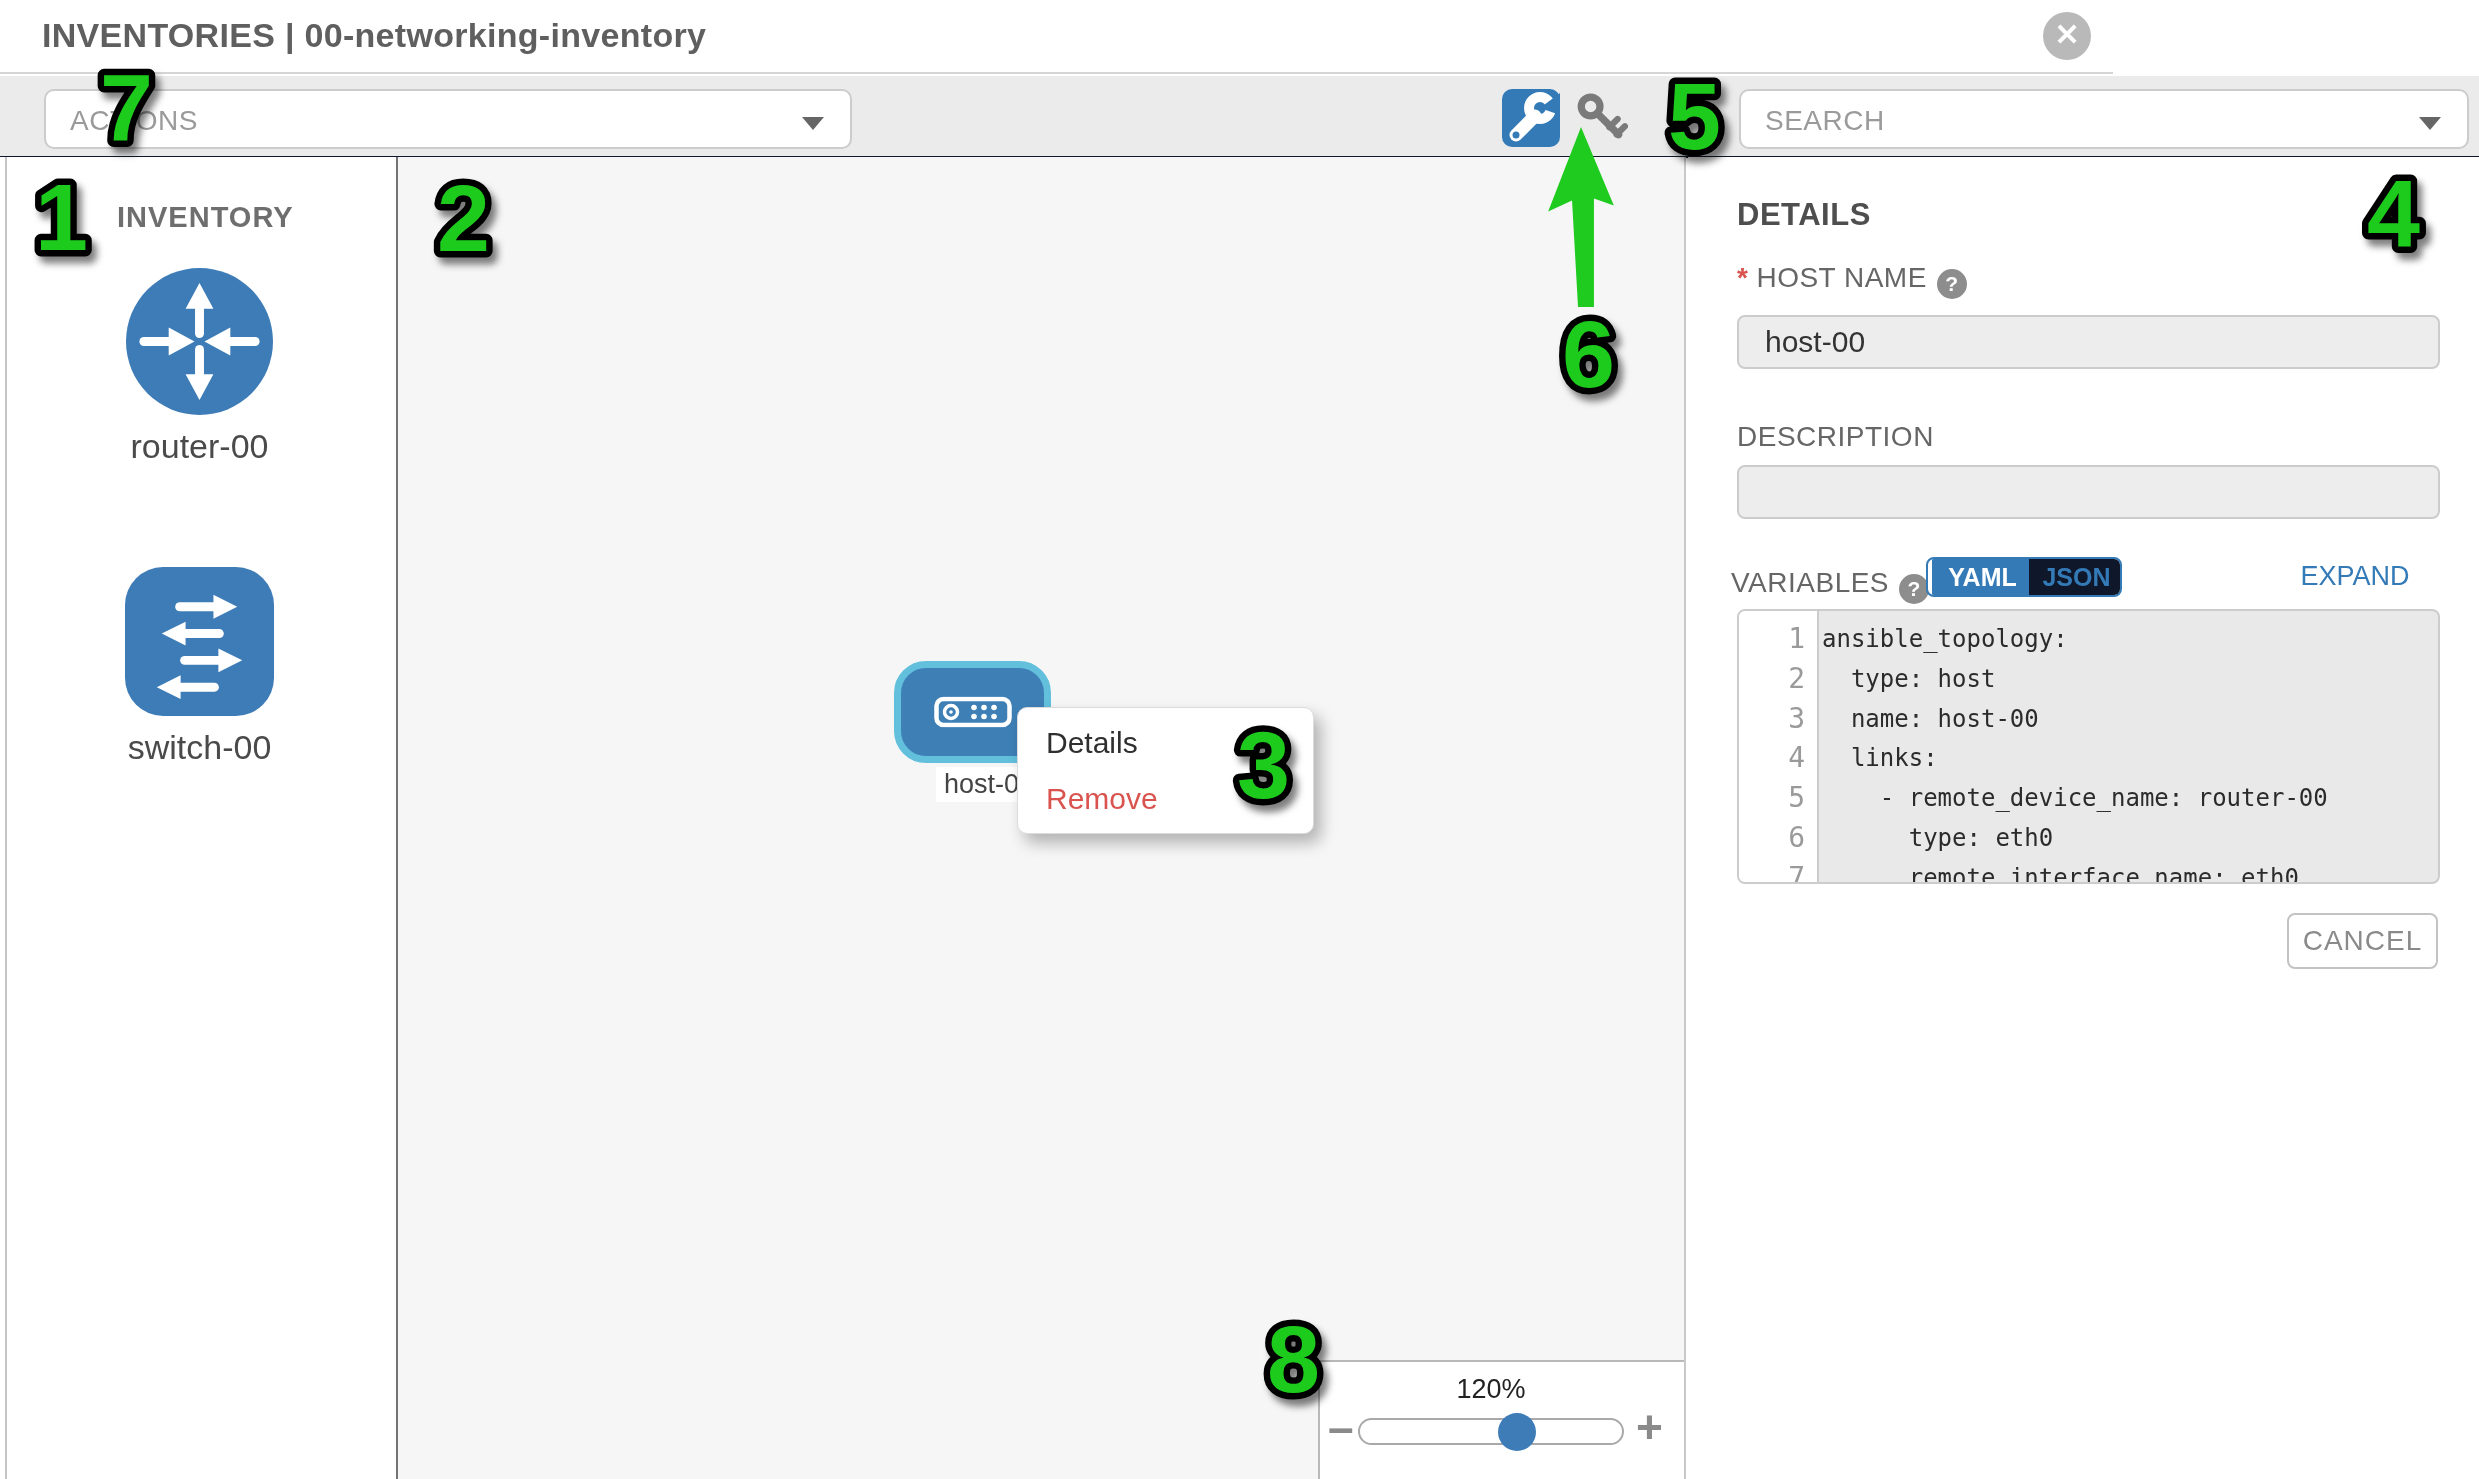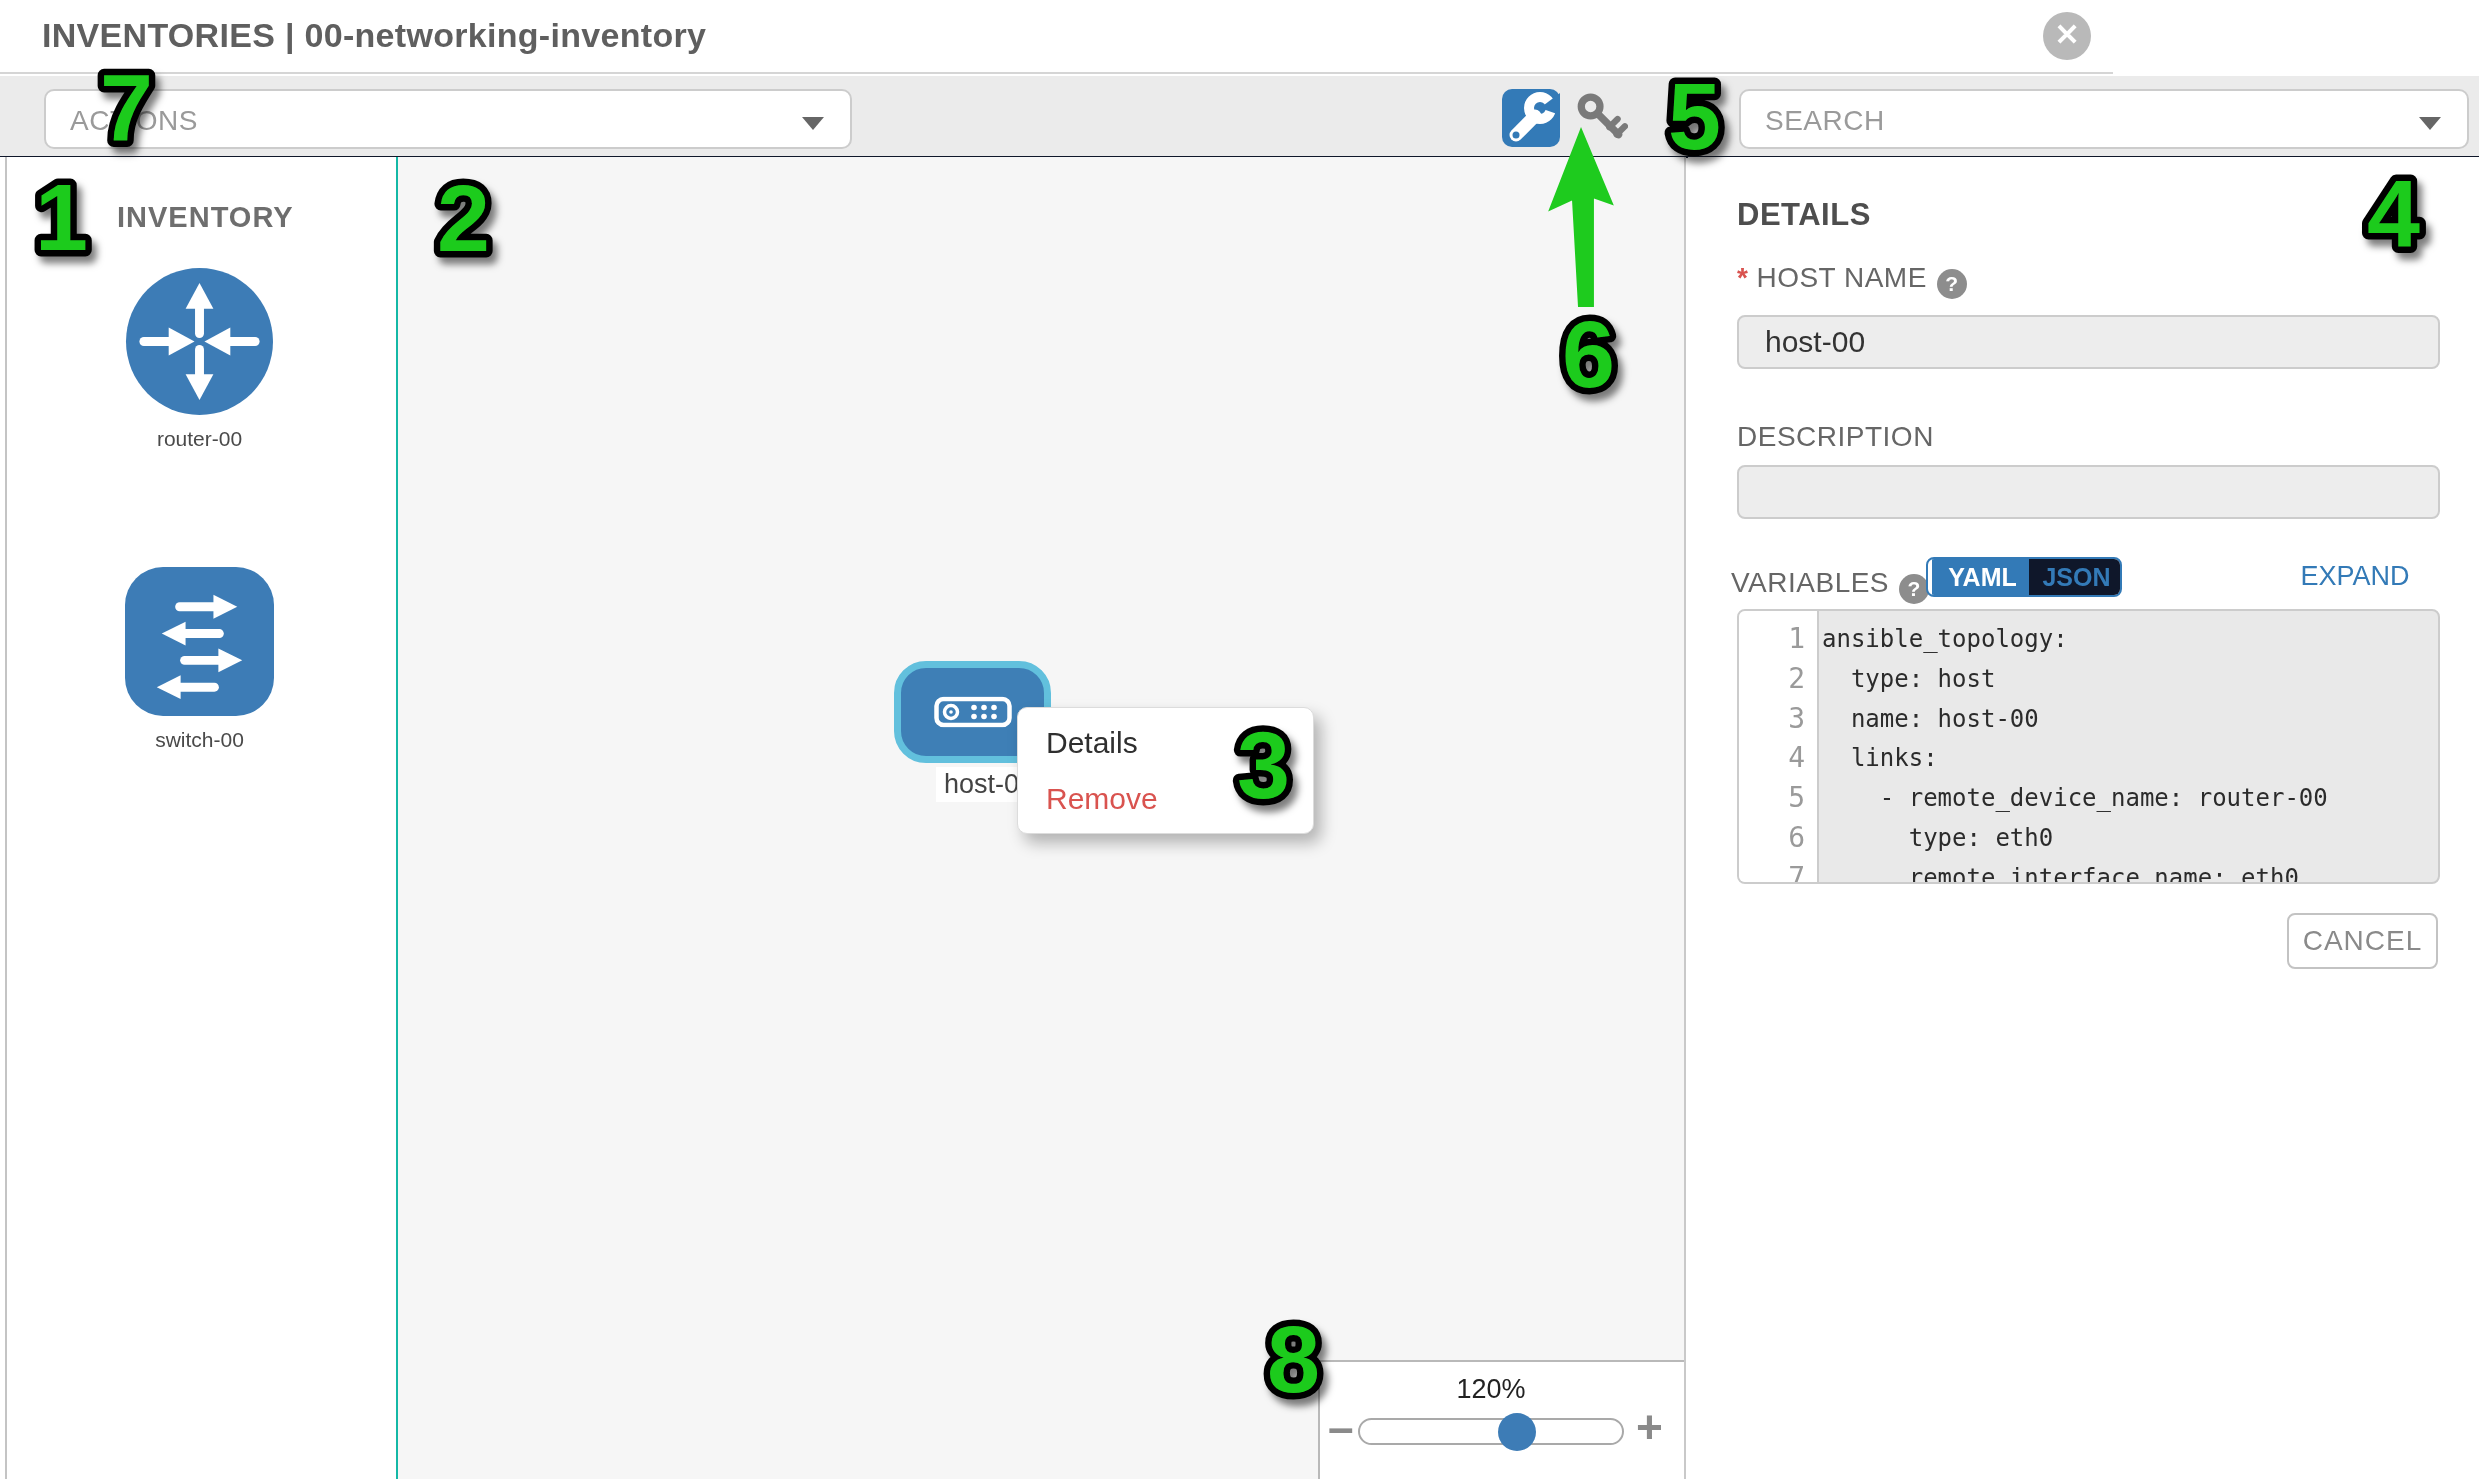--- a/index.html
+++ b/index.html
@@ -18,29 +18,29 @@
   .combo { position:absolute; top:13px; height:60px; background:#fff; border:2px solid #ccc; border-radius:10px; }
   .combo .ph { position:absolute; left:24px; top:14px; font-size:28px; color:#9a9a9a; letter-spacing:0.5px; }
   .caret { position:absolute; right:26px; top:26px; width:0; height:0;
            border-left:11px solid transparent; border-right:11px solid transparent; border-top:13px solid #666; }
   .actions-combo { left:44px; width:808px; }
   .search-combo { left:1739px; width:730px; }
   .wrench-btn { position:absolute; left:1502px; top:13px; width:58px; height:58px; background:#337ab7; border-radius:10px; }
   .key-btn { position:absolute; left:1574px; top:16px; width:54px; height:54px; }
 
   
-  .sidebar { position:absolute; left:0; top:157px; width:398px; height:1322px; background:#fff; border-right:2px solid #14b8a6; }
+  .sidebar { position:absolute; left:0; top:157px; width:398px; height:1322px; background:#fff; border-right:2px solid #737373; }
   .sidebar-accent { position:absolute; left:5px; top:0; width:2px; height:100%; background:#c4c4c4; }
   .sidebar-title { position:absolute; left:117px; top:44px; font-size:29px; font-weight:bold; color:#6e6e6e; letter-spacing:1px; }
   .device { position:absolute; width:151px; text-align:center; cursor:pointer; }
   .device-router { left:124px; top:111px; }
   .device-switch { left:124px; top:410px; }
   .dev-icon-circle { width:147px; height:147px; border-radius:50%; background:#3d7cb6; margin:0 auto; }
   .dev-icon-square { width:149px; height:149px; border-radius:38px; background:#3d7cb6; margin:0 auto; }
-  .dev-label { margin-top:12px; font-size:21px; color:#4a4a4a; }
+  .dev-label { margin-top:12px; font-size:34px; color:#4a4a4a; }
 
   .canvas { position:absolute; left:398px; top:157px; width:1288px; height:1322px; background:#f6f6f6; border-right:2px solid #c9c9c9; overflow:hidden; }
 
   
   .host-node { position:absolute; left:496px; top:504px; width:157px; height:102px; background:#3e7fb6;
                border:7px solid #62c0dd; border-radius:32px; cursor:pointer; }
   .host-glyph { position:absolute; left:50%; top:50%; transform:translate(-50%,-50%); }
   .host-label { position:absolute; left:538px; top:610px; background:#fff; padding:2px 8px; font-size:27px; color:#444; }
 
   

